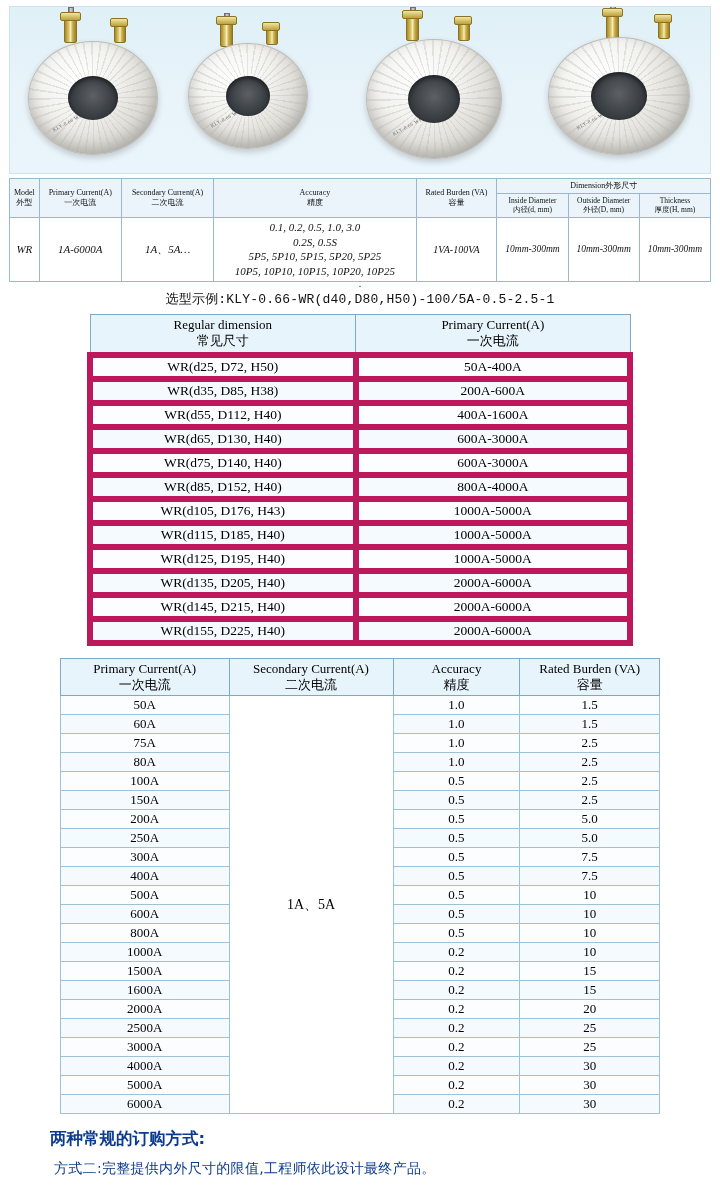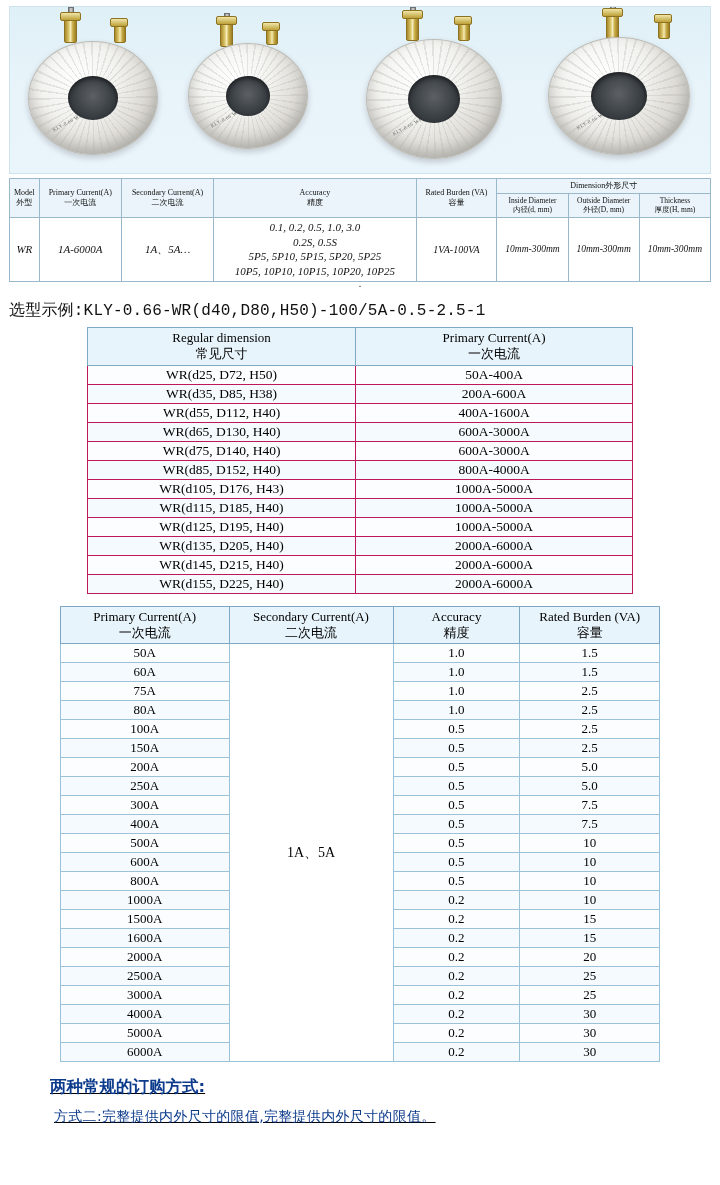--- a/index.html
+++ b/index.html
@@ -113,24 +113,24 @@
     height: 46px;
     font-size: 11px;
     font-style: italic;
   }
   .spec-table .small-head { font-size: 7.5px; margin-left: 16px; }
   .acc-cell { font-size: 7.5px; line-height: 1.35; }
 
   
   .example-line {
     width: 702px;
-    margin: 14px auto 2px auto;
-    text-align: left;
+    margin: 4px auto 2px auto;
+    text-align: center;
     font-family: "Liberation Mono", monospace;
-    font-size: 16px;
+    font-size: 13px;
     color: #111;
     letter-spacing: .2px;
   }
   .example-dot {
     text-align: center;
     font-size: 10px;
     line-height: 4px;
     color: #111;
   }
 
@@ -144,21 +144,21 @@
   }
   .dim-table th {
     border: 1px solid #7fa8c4;
     background: #e8f4fb;
     font-weight: normal;
     padding: 2px 16px;
     line-height: 1.25;
     font-size: 13px;
   }
   .dim-table td {
-    border: 1px solid #be185d;
+    border: 6px solid #be185d;
     padding: 1px 0;
     background: #fbfdff;
     font-size: 13.5px;
   }
   .dim-table tr:nth-child(even) td { background: #f4fafd; }
 
   
   .cur-table {
     width: 600px;
     margin: 12px auto 0 auto;
@@ -184,21 +184,20 @@
     font-size: 14px;
     background: #ffffff !important;
     margin-left: 47px;
   }
 
   
   .notes {
     width: 640px;
     margin: 14px auto 6px auto;
     font-family: "DejaVu Sans", sans-serif;
-    text-decoration: underline;
   }
   .notes-title {
     font-size: 16.5px;
     font-weight: bold;
     color: #0d3b8c;
     margin: 6px 0 10px 10px;
   }
   .note-line {
     font-size: 14px;
     color: #0d3b8c;
@@ -538,14 +537,14 @@
     <tr data-name="table-row">
         <td data-name="cell-primary">6000A</td>
         <td data-name="cell-accuracy">0.2</td>
         <td data-name="cell-burden">30</td>
       </tr>
   </tbody>
 </table>
 
 <div class="notes" data-name="ordering-notes">
   <div class="notes-title" data-name="notes-title">两种常规的订购方式:</div>
-  <div class="note-line" data-name="note-line-2">方式二:完整提供内外尺寸的限值,完整提供内外尺寸的限值。</div>
+  <div class="note-line" data-name="note-line-2">方式二:完整提供内外尺寸的限值,工程师依此设计最终产品。</div>
 </div>
 
 </body></html>

